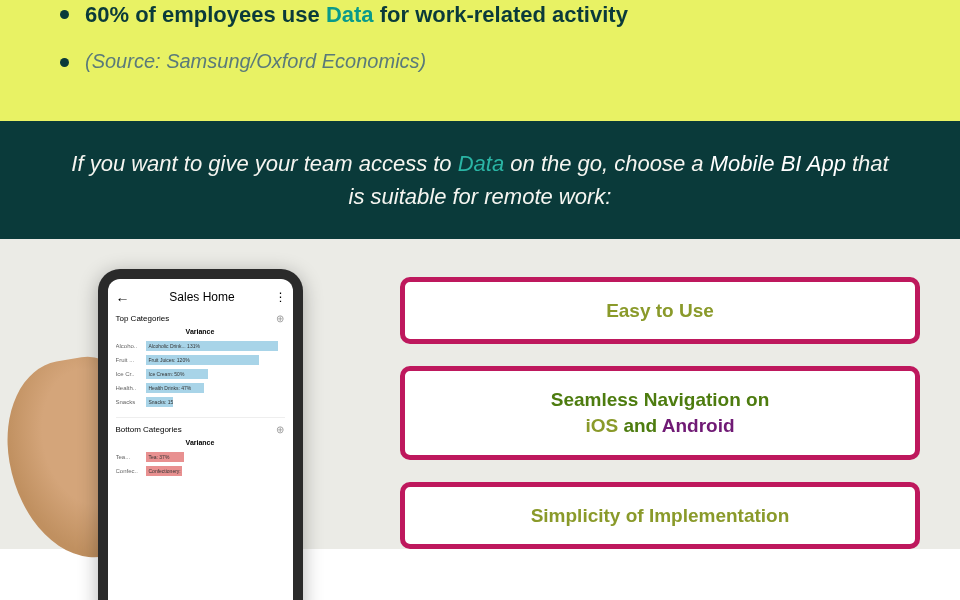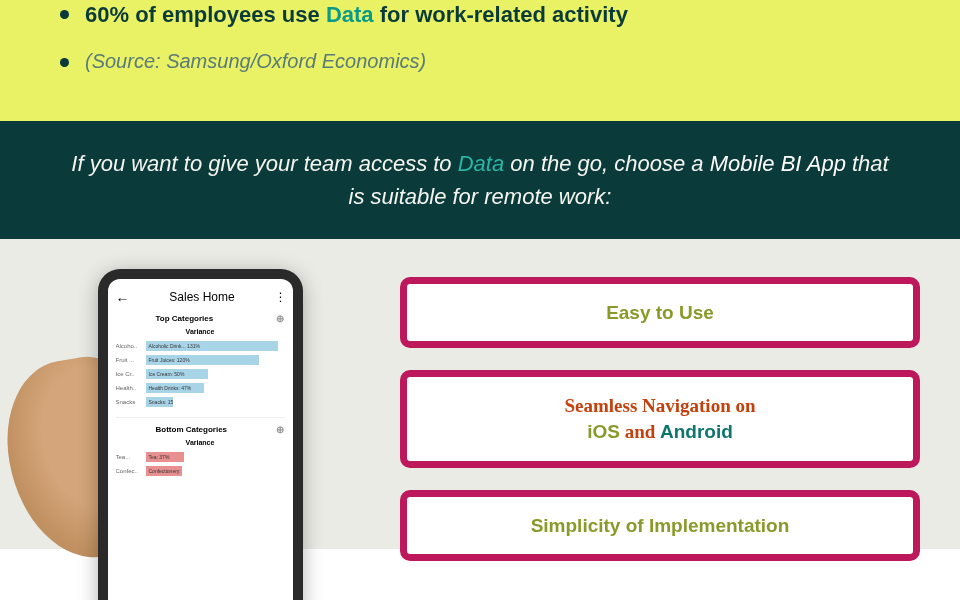--- a/index.html
+++ b/index.html
@@ -102,26 +102,25 @@
       align-items: center;
       justify-content: space-between;
       font-size: 11px;
       margin-bottom: 8px;
     }
     .phone-back { font-size: 14px; }
     .phone-title { font-weight: 400; font-size: 12px; }
     .phone-menu { font-size: 12px; letter-spacing: -2px; }
     .phone-section-title {
       font-size: 8px;
-      font-weight: 700;
+      font-weight: 400;
       display: flex;
       justify-content: space-between;
       align-items: center;
       margin-bottom: 4px;
-      margin-left: 40px;
     }
     .phone-search { font-size: 10px; color: #999; }
     .phone-subtitle {
       font-size: 7px;
       text-align: center;
       margin-bottom: 6px;
       font-weight: 600;
     }
     .phone-row {
       display: flex;
@@ -152,31 +151,31 @@
     .phone-divider { height: 1px; background: #eee; margin: 10px 0 6px; }
     .features-col {
       flex: 1;
       display: flex;
       flex-direction: column;
       gap: 22px;
       padding-top: 8px;
     }
     .feature-box {
       background: #fff;
-      border: 7px solid #be185d;
+      border: 5px solid #be185d;
       border-radius: 10px;
       padding: 16px 20px;
       text-align: center;
       font-size: 19px;
       font-weight: 700;
       line-height: 1.35;
     }
     .f-olive { color: #8a9a2a; }
-    .f-teal { color: #c2410c; font-family: Liberation Serif, serif; }
-    .f-green { color: #0f766e; margin-top: 36px; }
+    .f-teal { color: #4d7c0f; }
+    .f-green { color: #701a75; margin-top: 36px; }
   </style>
 </head>
 <body>
 
 <div class="top-section">
   <div class="bullet-item">
     <div class="bullet-dot"></div>
     <div class="bullet-content">
       <div class="bullet-main">
         <span>60% of employees use </span><span class="bullet-highlight">Data</span><span> for work-related activity</span>

